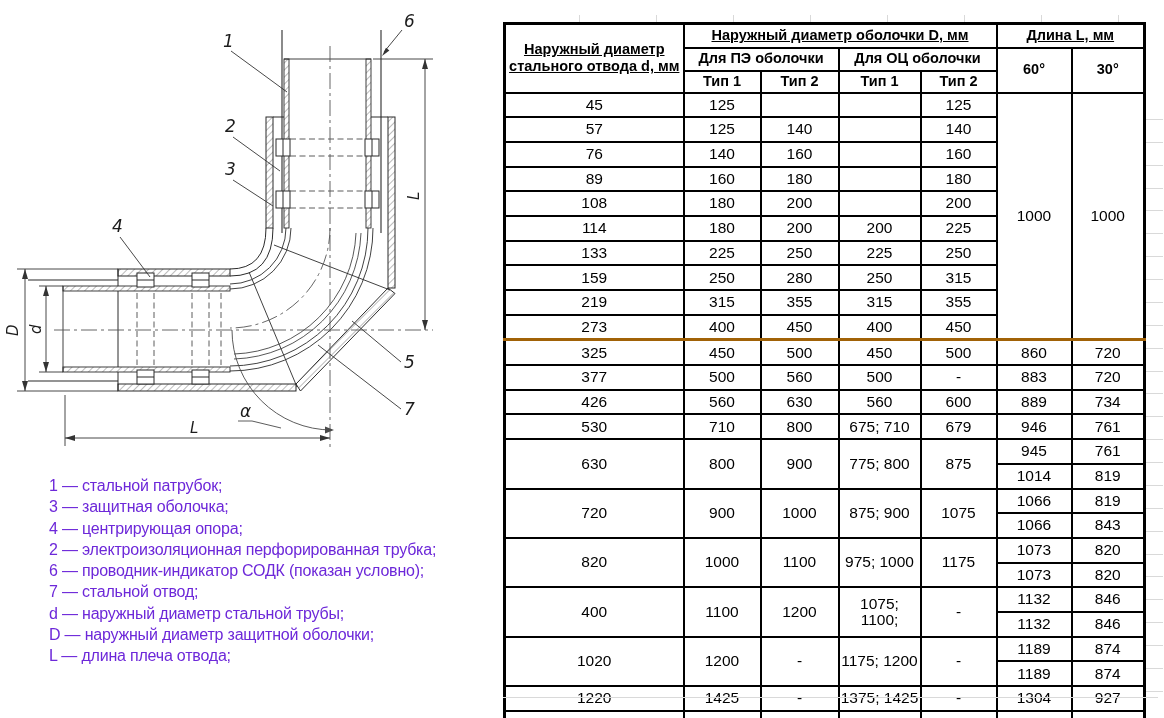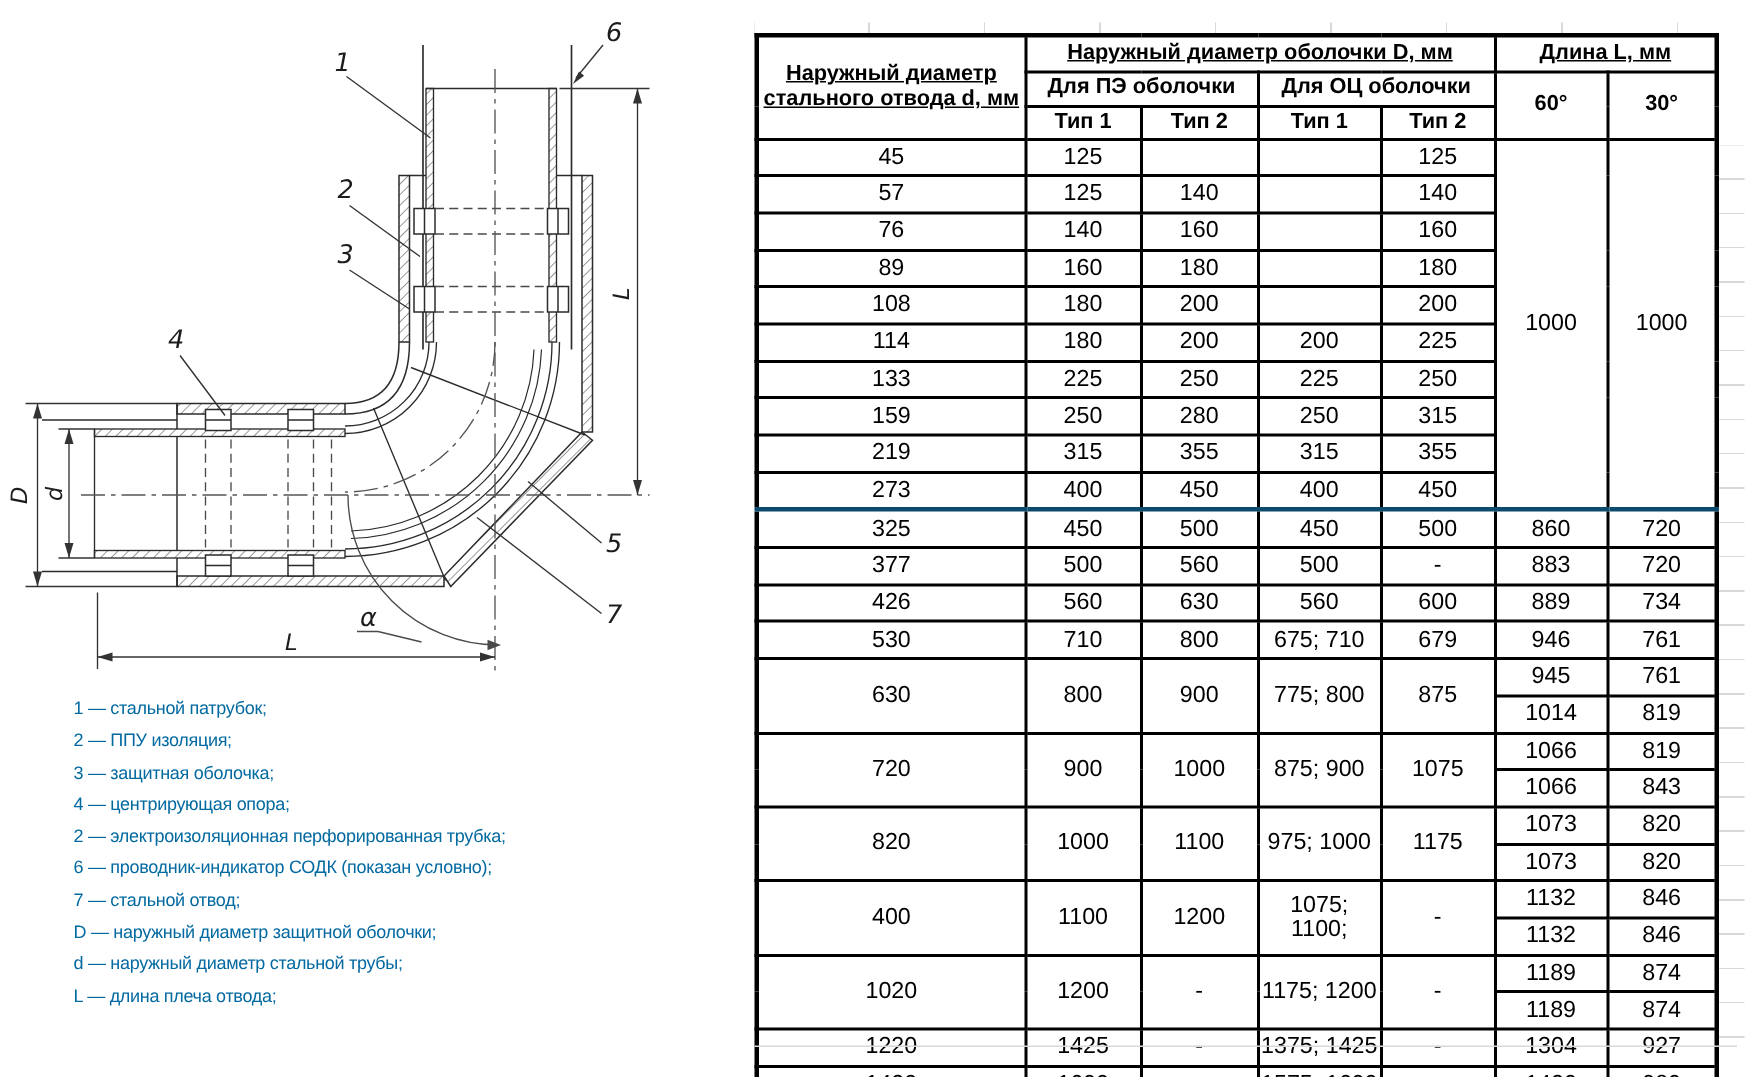--- a/index.html
+++ b/index.html
@@ -2,36 +2,36 @@
 <html><head>
 <meta charset="utf-8">
 <style>
   html,body{margin:0;padding:0;}
   body{
     width:1164px;height:718px;position:relative;background:#ffffff;
     font-family:"Liberation Sans",sans-serif;overflow:hidden;color:#000;
   }
   #diagram{position:absolute;left:0;top:0;}
   #legend{
-    position:absolute;left:49px;top:462px;font-size:12px;color:#0369a1;
+    position:absolute;left:49px;top:475px;font-size:16px;color:#6d28d9;
     letter-spacing:-0.2px;
   }
   #legend .li{height:21.3px;line-height:21.3px;white-space:nowrap;}
   #dim-table{
     position:absolute;left:503px;top:22px;width:640px;table-layout:fixed;
     border-collapse:collapse;border:3px solid #000;background:#fff;
   }
   #dim-table th,#dim-table td{
     border:2px solid #000;text-align:center;vertical-align:middle;
     padding:0;overflow:hidden;
   }
   #dim-table th{font-size:14.5px;font-weight:bold;line-height:1.18;}
   #dim-table td{font-size:15.5px;height:22.7px;line-height:1.05;white-space:pre-line;}
   #dim-table tr.hr0{height:24px;text-decoration:underline;} #dim-table tr.hr1{height:23px;margin-left:12px;} #dim-table tr.hr2{height:22px;}
-  #dim-table tr.thick-top td{border-top:3px solid #0c4a6e;}
+  #dim-table tr.thick-top td{border-top:3px solid #a16207;}
   .gridstub{position:absolute;pointer-events:none;}
   #stub-right{left:1146px;top:97px;width:17px;height:596px;
     background:repeating-linear-gradient(to bottom,transparent 0,transparent 21.88px,#d9d9d9 21.88px,#d9d9d9 22.88px);}
   #stub-top{left:503px;top:15px;width:640px;height:7px;
     background:repeating-linear-gradient(to right,transparent 0,transparent 76px,#d9d9d9 76px,#d9d9d9 77px);}
   #stub-bottom{left:503px;top:697px;width:655px;height:1px;background:#d9d9d9;}
   svg .callout{font:italic 17px "DejaVu Sans",sans-serif;fill:#1c1c1c;}
   svg .dimlbl{font:italic 15px "DejaVu Sans",sans-serif;fill:#1c1c1c;}
 </style>
 </head>
@@ -179,28 +179,27 @@
   <text class="callout" x="225" y="132">2</text>
   <text class="callout" x="225" y="175">3</text>
   <text class="callout" x="112" y="232">4</text>
   <text class="callout" x="404" y="368">5</text>
   <text class="callout" x="404" y="27">6</text>
   <text class="callout" x="404" y="415">7</text>
 </svg>
 
 <div id="legend">
     <div class="li">1 — стальной патрубок;</div>
-    <div class="li">2 — ППУ изоляция;</div>
     <div class="li">3 — защитная оболочка;</div>
     <div class="li">4 — центрирующая опора;</div>
     <div class="li">2 — электроизоляционная перфорированная трубка;</div>
     <div class="li">6 — проводник-индикатор СОДК (показан условно);</div>
     <div class="li">7 — стальной отвод;</div>
+    <div class="li">d — наружный диаметр стальной трубы;</div>
     <div class="li">D — наружный диаметр защитной оболочки;</div>
-    <div class="li">d — наружный диаметр стальной трубы;</div>
     <div class="li">L — длина плеча отвода;</div>
   </div>
 
 <table id="dim-table">
     <colgroup>
       <col style="width: 179px;">
       <col style="width: 77px;">
       <col style="width: 78px;">
       <col style="width: 82px;">
       <col style="width: 76px;">

